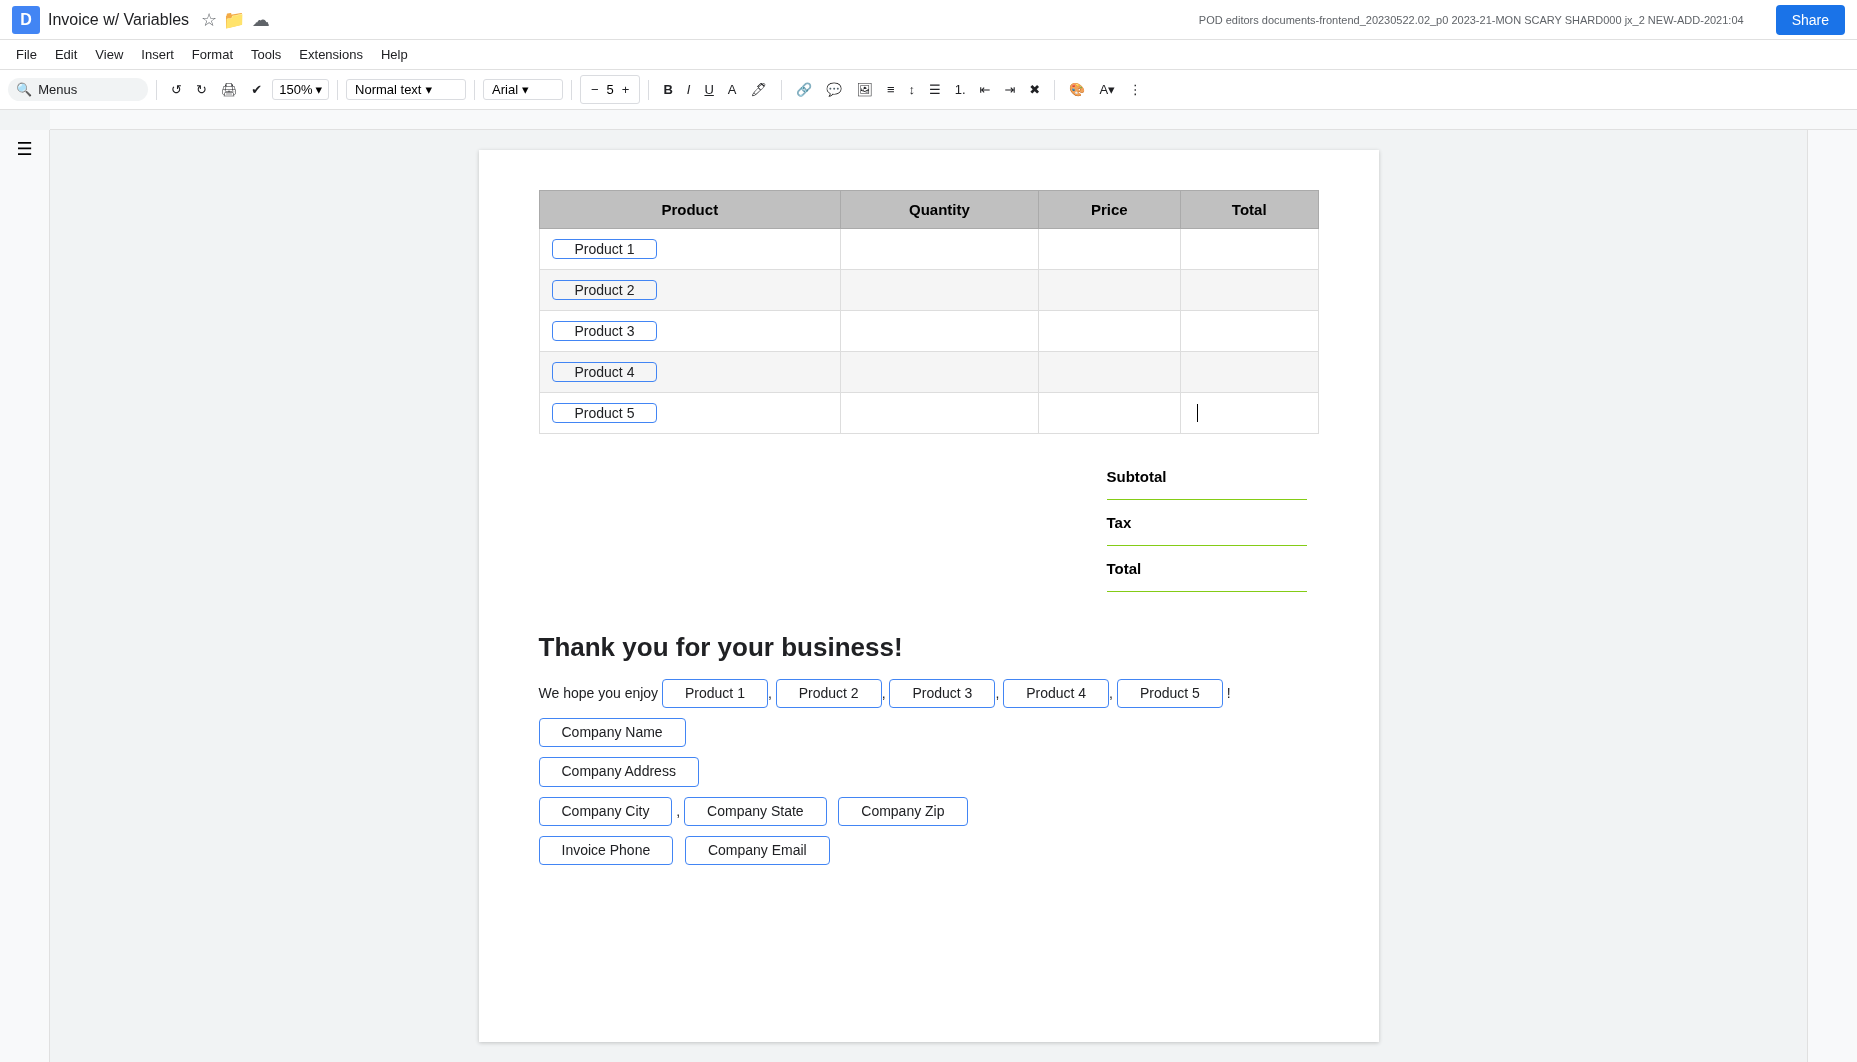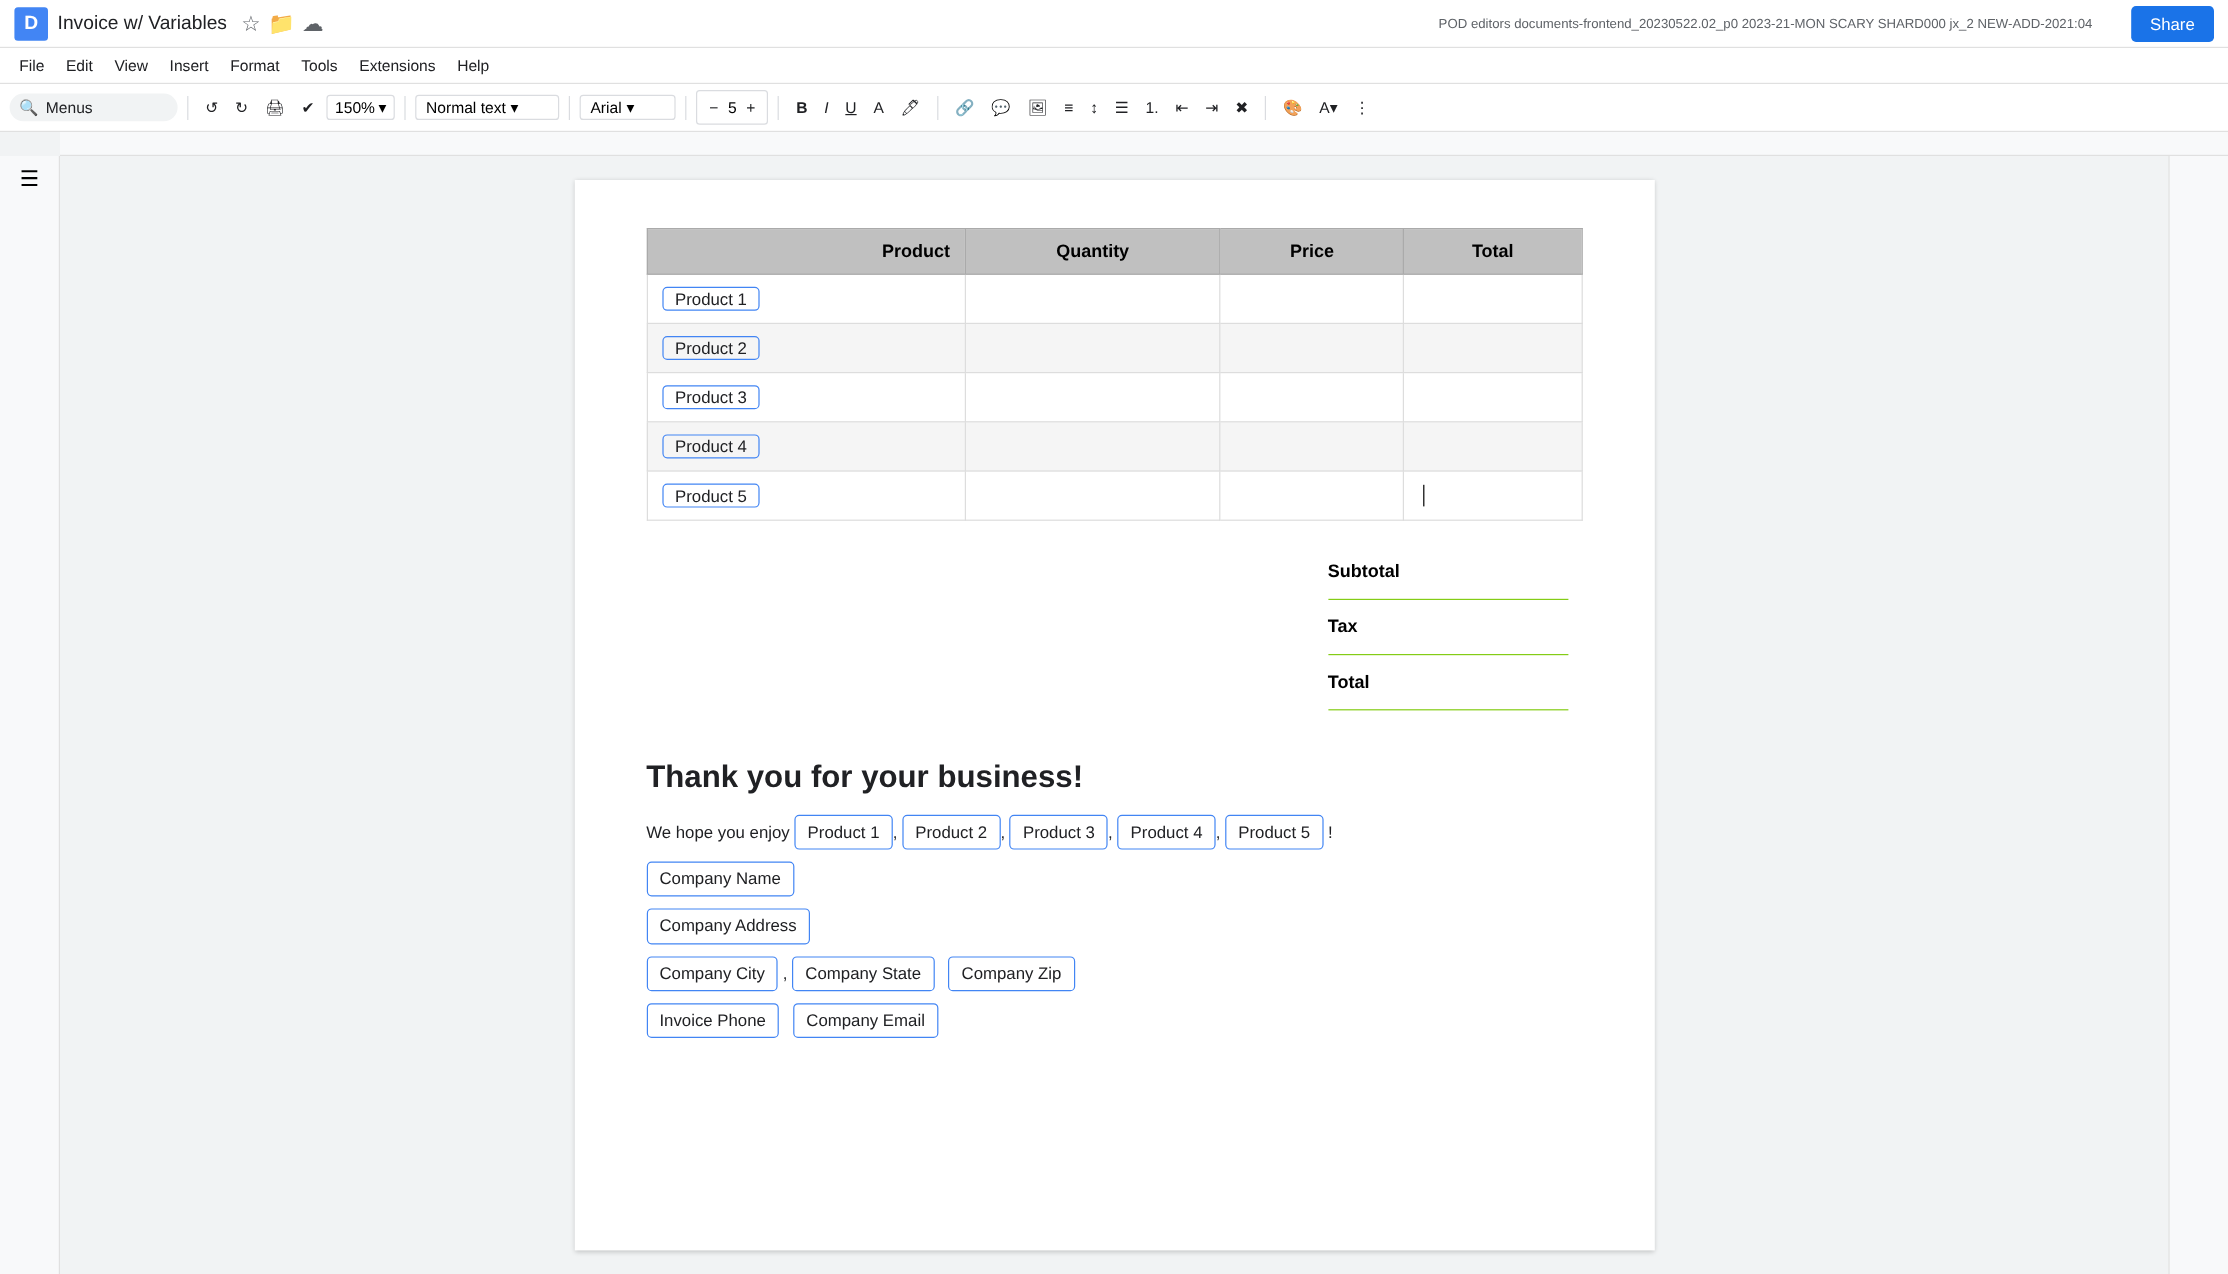--- a/index.html
+++ b/index.html
@@ -220,21 +220,21 @@
     .invoice-table {
       width: 100%;
       border-collapse: collapse;
       margin-bottom: 20px;
     }
     .invoice-table th {
       background: #c0c0c0;
       padding: 10px 12px;
       font-weight: bold;
       font-size: 15px;
-      text-align: right;
+      text-align: center;
       border: 1px solid #aaa;
     }
     .invoice-table th:nth-child(2),
     .invoice-table th:nth-child(3),
     .invoice-table th:nth-child(4) {
       text-align: center;
     }
     .invoice-table td {
       padding: 10px 12px;
       font-size: 14px;
@@ -246,21 +246,21 @@
     }
     .invoice-table tr:nth-child(odd) td {
       background: #fff;
     }
 
     
     .var-chip {
       display: inline-block;
       border: 1.5px solid #4285f4;
       border-radius: 4px;
-      padding: 1px 10px;
+      padding: 1px 22px;
       color: #202124;
       font-size: 14px;
       background: transparent;
       white-space: nowrap;
     }
     .summary-area {
       display: flex;
       flex-direction: column;
       align-items: flex-end;
       padding-right: 12px;

